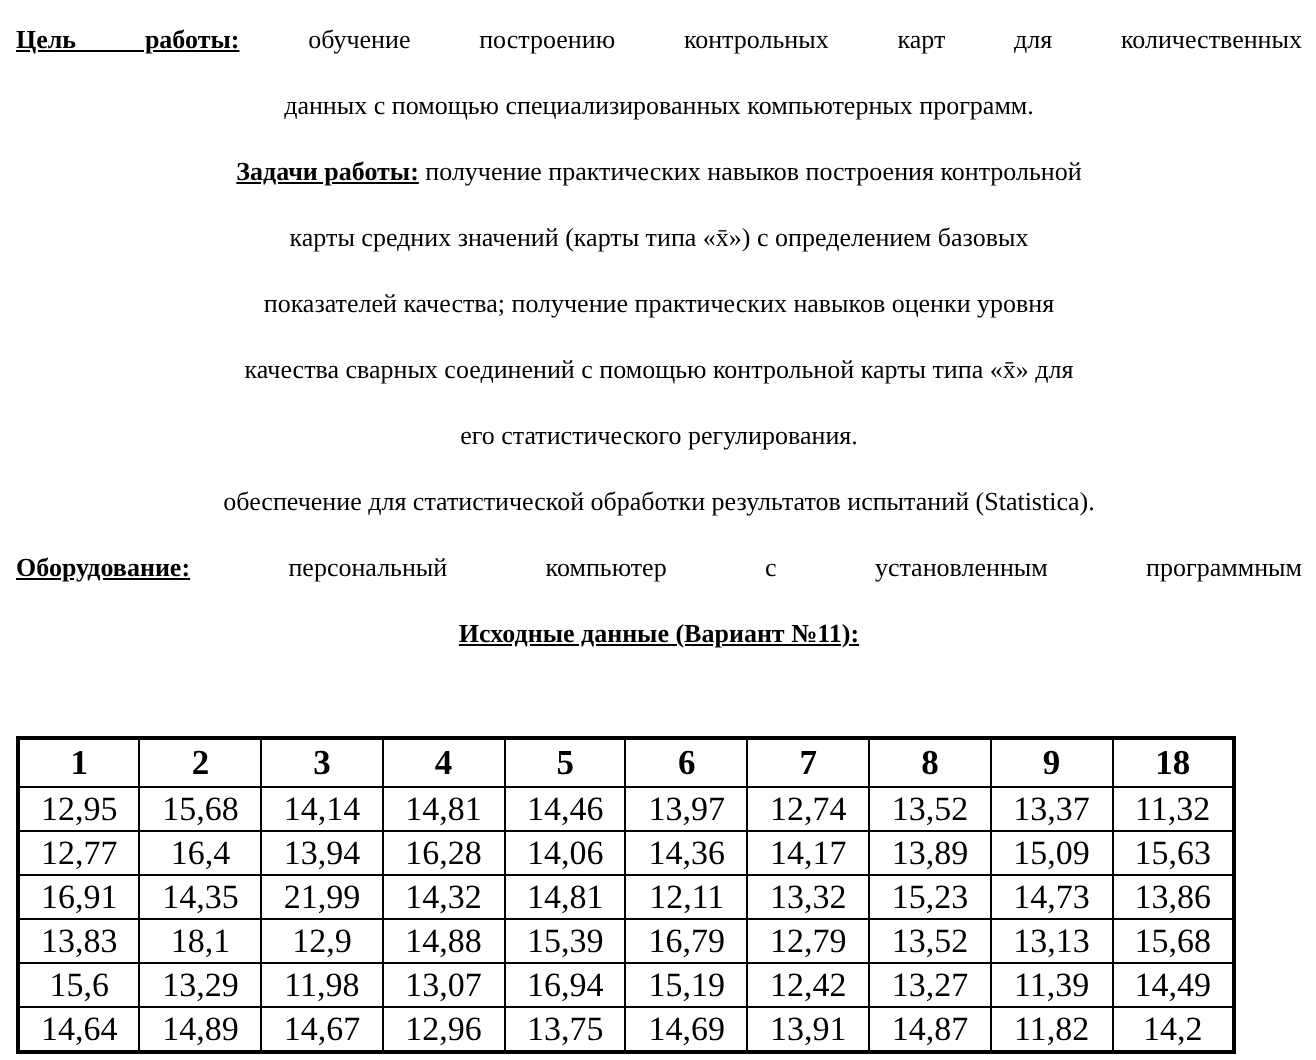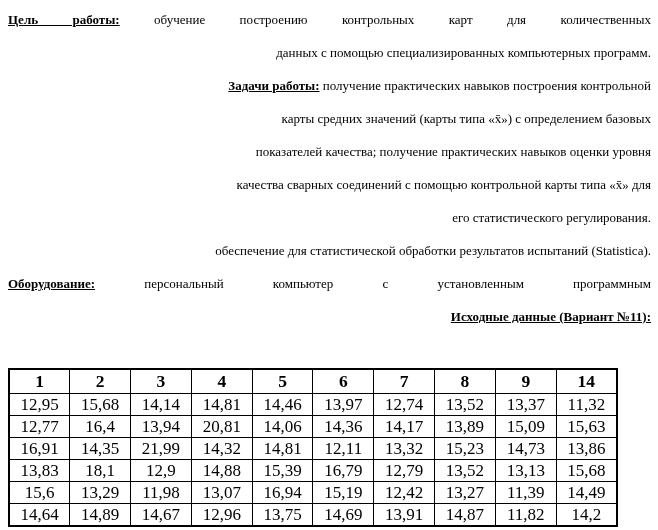--- a/index.html
+++ b/index.html
@@ -13,21 +13,21 @@
     overflow: hidden;
   }
   .textblock {
     position: absolute;
     left: 8px;
     top: 3px;
     width: 643px;
     font-size: 13px;
     line-height: 33px;
   }
-  .doc-line { text-align: right; }
+  .doc-line { text-align: center; }
   .doc-line.j {
     text-align: justify;
     text-align-last: justify;
   }
   .lead {
     font-weight: bold;
     text-decoration: underline;
   }
   .datatable {
     position: absolute;
@@ -96,41 +96,41 @@
     <tr>
         <th>1</th>
         <th>2</th>
         <th>3</th>
         <th>4</th>
         <th>5</th>
         <th>6</th>
         <th>7</th>
         <th>8</th>
         <th>9</th>
-        <th>14</th>
+        <th>18</th>
       </tr>
   </thead>
   <tbody>
       <tr>
         <td>12,95</td>
         <td>15,68</td>
         <td>14,14</td>
         <td>14,81</td>
         <td>14,46</td>
         <td>13,97</td>
         <td>12,74</td>
         <td>13,52</td>
         <td>13,37</td>
         <td>11,32</td>
       </tr>
       <tr>
         <td>12,77</td>
         <td>16,4</td>
         <td>13,94</td>
-        <td>20,81</td>
+        <td>16,28</td>
         <td>14,06</td>
         <td>14,36</td>
         <td>14,17</td>
         <td>13,89</td>
         <td>15,09</td>
         <td>15,63</td>
       </tr>
       <tr>
         <td>16,91</td>
         <td>14,35</td>

